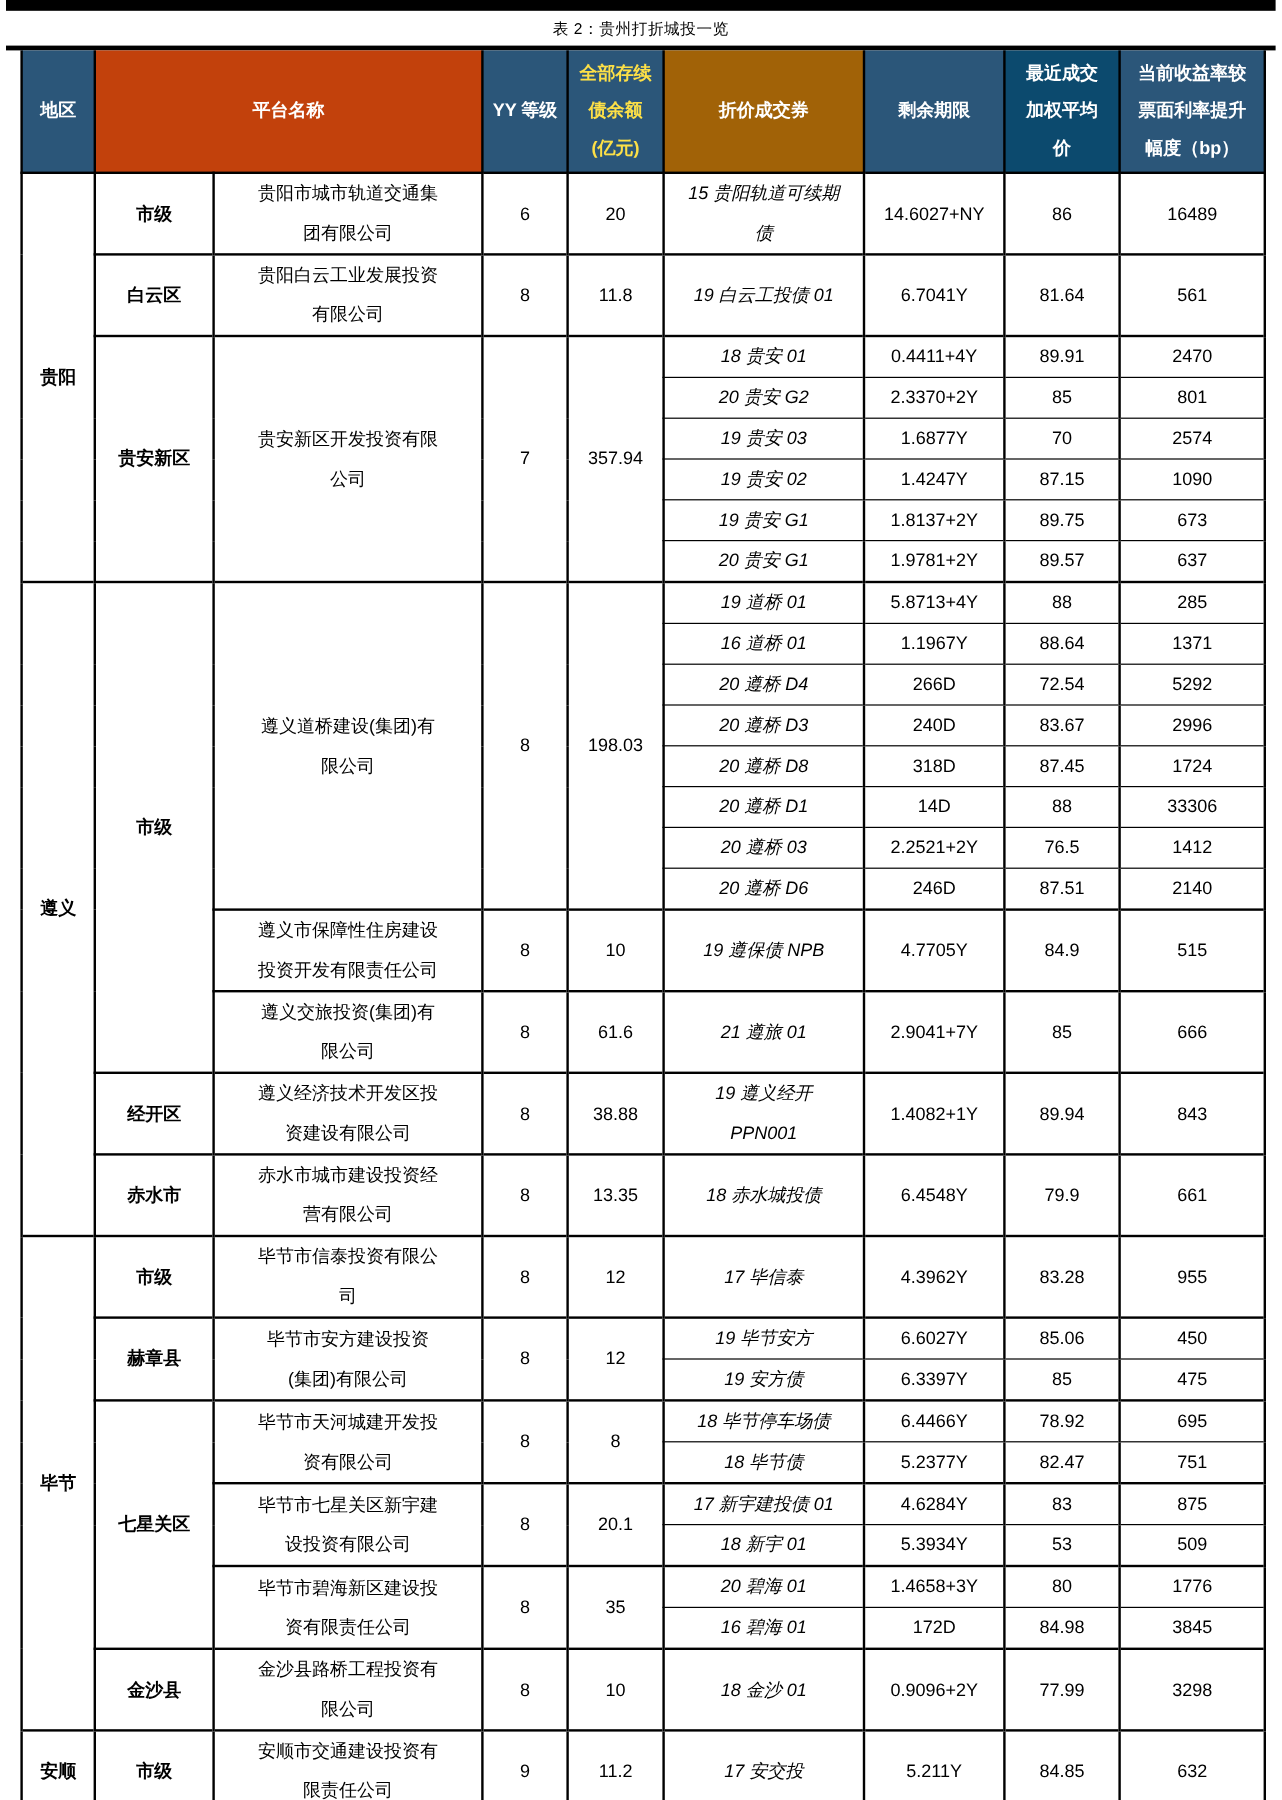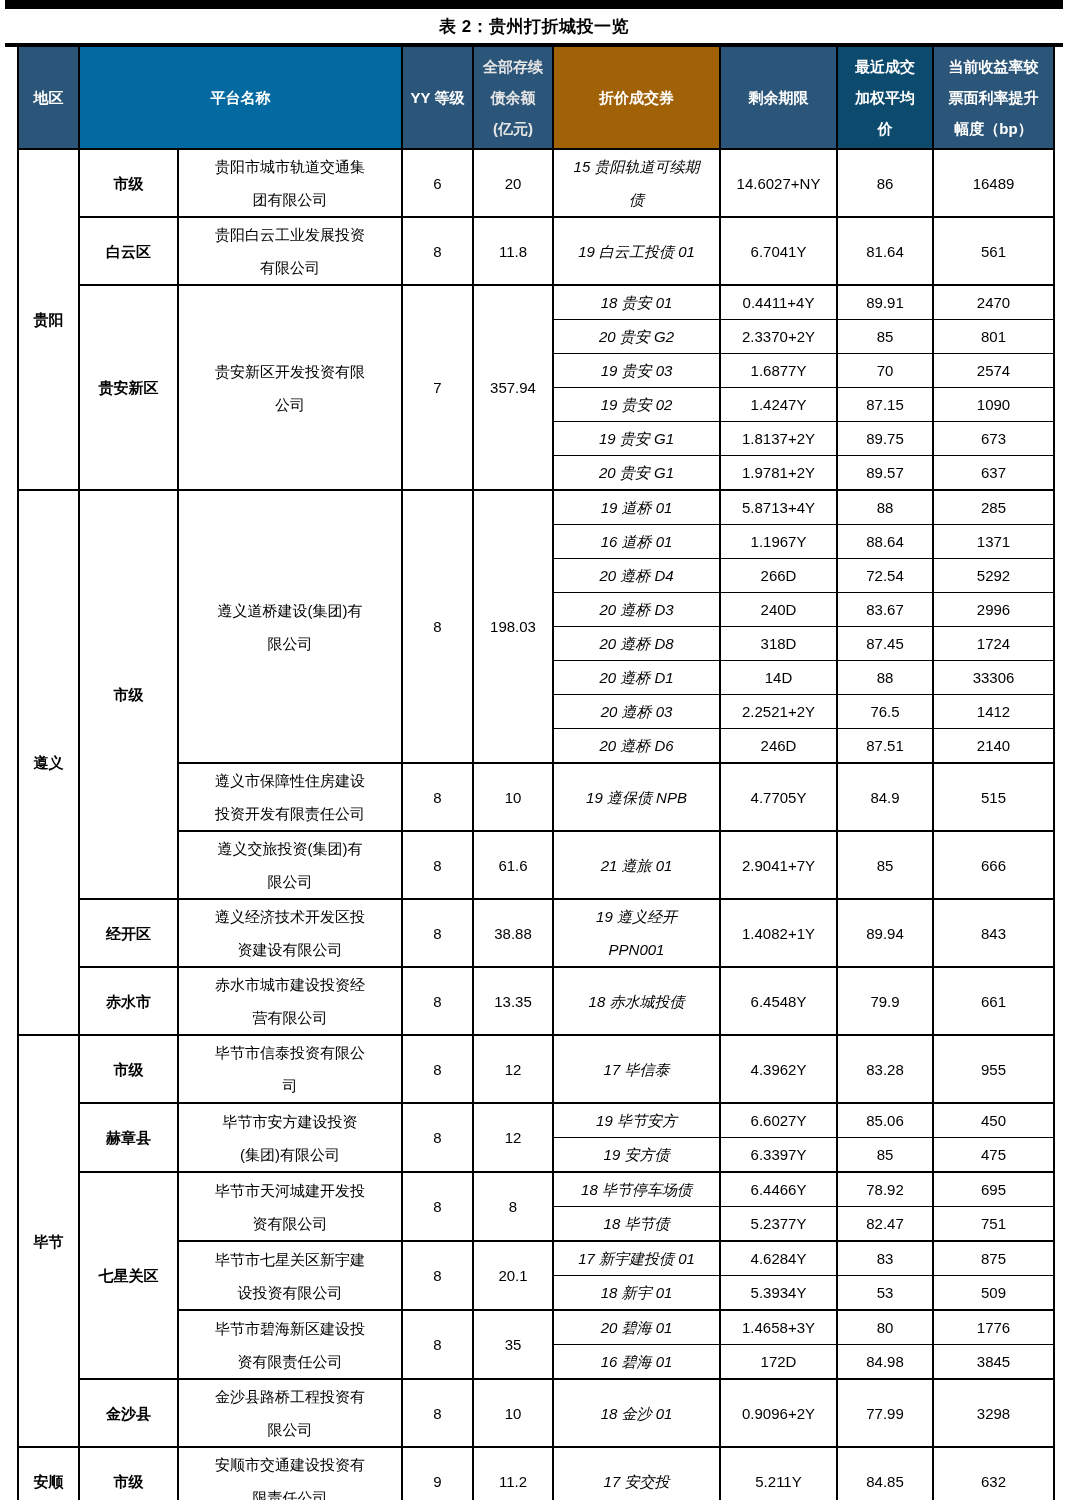--- a/index.html
+++ b/index.html
@@ -1,19 +1,19 @@
 <!DOCTYPE html>
 <html><head>
 <meta charset="utf-8">
 <style>
   html,body { margin:0; padding:0; background:#ffffff; }
   body { font-family:"Liberation Sans","DejaVu Sans",sans-serif; color:#000; }
   .page { width:1068px; background:#fff; }
   .top-rule { height:9px; background:#000; margin:0 5px; }
-  .page-title { text-align:center; font-size:17px; font-weight:bold; padding:6px 0 5px 0; letter-spacing:0.5px; }
+  .page-title { text-align:center; font-size:13px; font-weight:normal; padding:6px 0 5px 0; letter-spacing:0.5px; }
   .title-rule { height:4px; background:#000; margin:0 5px; }
   table.bond-table {
     border-collapse:collapse; table-layout:fixed;
     width:1036px; margin-left:17px; margin-top:0;
     font-size:15px;
     border-left:2px solid #000; border-right:2px solid #000;
     border-bottom:4px solid #000; border-top:0;
   }
   th {
     color:#fff; font-weight:bold; font-size:15px;
@@ -51,23 +51,23 @@
       <col style="width:71px">
         <col style="width:80px">
         <col style="width:167px">
       <col style="width:117px">
         <col style="width:96px">
         <col style="width:121px">
     </colgroup>
     <thead>
       <tr id="header-row">
           <th style="background: rgb(43, 86, 121); color: rgb(255, 255, 255);">地区</th>
-          <th colspan="2" style="background: #0369a1; color: rgb(255, 255, 255);">平台名称</th>
+          <th colspan="2" style="background: #c2410c; color: rgb(255, 255, 255);">平台名称</th>
           <th style="background: rgb(43, 86, 121); color: rgb(255, 255, 255);">YY 等级</th>
-          <th style="background: rgb(43, 86, 121); color: #e5e5e5;">全部存续
+          <th style="background: rgb(43, 86, 121); color: #fde047;">全部存续
 债余额
 (亿元)</th>
           <th style="background: #a16207; color: rgb(255, 255, 255);">折价成交券</th>
           <th style="background: rgb(43, 86, 121); color: rgb(255, 255, 255);">剩余期限</th>
           <th style="background: #0c4a6e; color: rgb(255, 255, 255);">最近成交
 加权平均
 价</th>
           <th style="background: rgb(43, 86, 121); color: rgb(255, 255, 255);">当前收益率较
 票面利率提升
 幅度（bp）</th>

